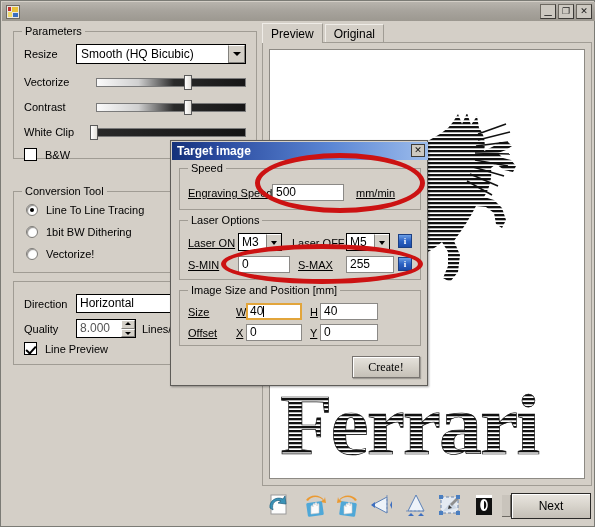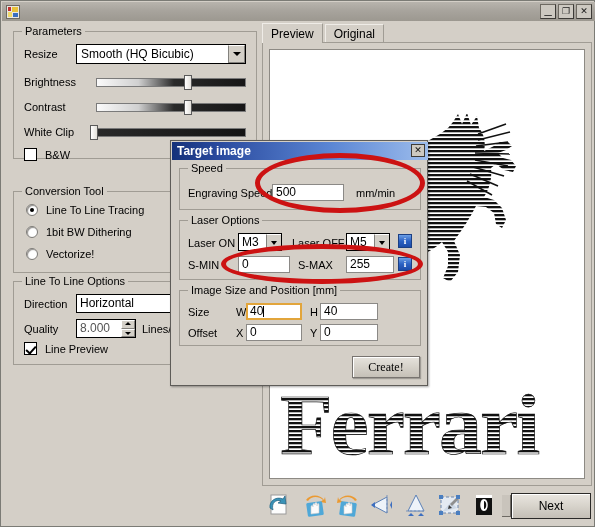--- a/index.html
+++ b/index.html
@@ -370,21 +370,21 @@
     font-size: 9px;
     line-height: 11px;
     color: #111;
   }
   #td-body { position: absolute; left: 1px; top: 19px; right: 1px; bottom: 1px; }
 
   #grp-speed { position: absolute; left: 7px; top: 8px; width: 242px; height: 42px; }
   #grp-laser { position: absolute; left: 7px; top: 60px; width: 242px; height: 60px; }
   #grp-size  { position: absolute; left: 7px; top: 130px; width: 242px; height: 56px; }
 
-  .dlg-label { position: absolute; font-size: 11px; color: #000; white-space: nowrap; }
+  .dlg-label { position: absolute; font-size: 11px; color: #000; white-space: nowrap; text-decoration: underline; }
   .dlg-box {
     position: absolute;
     background: #ffffff;
     border: 1px solid #8b8986;
     box-sizing: border-box;
     font-size: 12px;
     line-height: 15px;
     padding-left: 3px;
     color: #000;
     white-space: nowrap;
@@ -530,21 +530,21 @@
 
     <div class="groupbox" id="grp-parameters">
       <div class="gb-title">Parameters</div>
 
       <div class="row-label" style="left:10px; top:16px;">Resize</div>
       <div class="combo" style="left:62px; top:12px; width:170px; height:20px;">
         <div class="cv">Smooth (HQ Bicubic)</div>
         <div class="carrow"></div>
       </div>
 
-      <div class="row-label" style="left:10px; top:44px;">Brightness</div>
+      <div class="row-label" style="left:10px; top:44px;">Vectorize</div>
       <div class="slider" style="left:82px; top:44px; width:150px;">
         <div class="track"></div>
         <div class="thumb" style="left:88px;"></div>
       </div>
 
       <div class="row-label" style="left:10px; top:69px;">Contrast</div>
       <div class="slider" style="left:82px; top:69px; width:150px;">
         <div class="track"></div>
         <div class="thumb" style="left:88px;"></div>
       </div>
@@ -566,21 +566,20 @@
       <div class="row-label" style="left:32px; top:12px;">Line To Line Tracing</div>
 
       <div class="radio" style="left:12px; top:34px;"></div>
       <div class="row-label" style="left:32px; top:34px;">1bit BW Dithering</div>
 
       <div class="radio" style="left:12px; top:56px;"></div>
       <div class="row-label" style="left:32px; top:56px;">Vectorize!</div>
     </div>
 
     <div class="groupbox" id="grp-lineopts">
-      <div class="gb-title">Line To Line Options</div>
 
       <div class="row-label" style="left:10px; top:16px;">Direction</div>
       <div class="textbox" style="left:62px; top:12px; width:120px; height:19px;">Horizontal</div>
 
       <div class="row-label" style="left:10px; top:41px;">Quality</div>
       <div class="spinbox" style="left:62px; top:37px; width:60px; height:19px;">
         <div class="sv">8.000</div>
         <div class="sbtns">
           <div class="sbtn up"></div>
           <div class="sbtn dn"></div>

